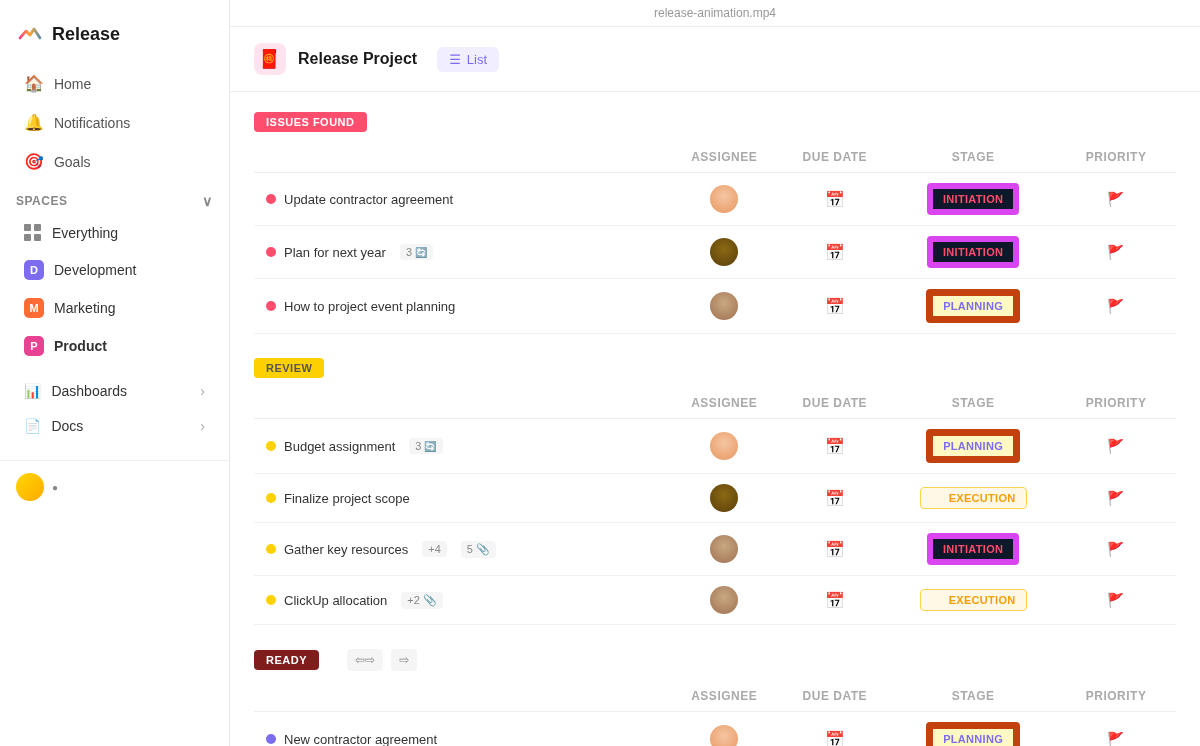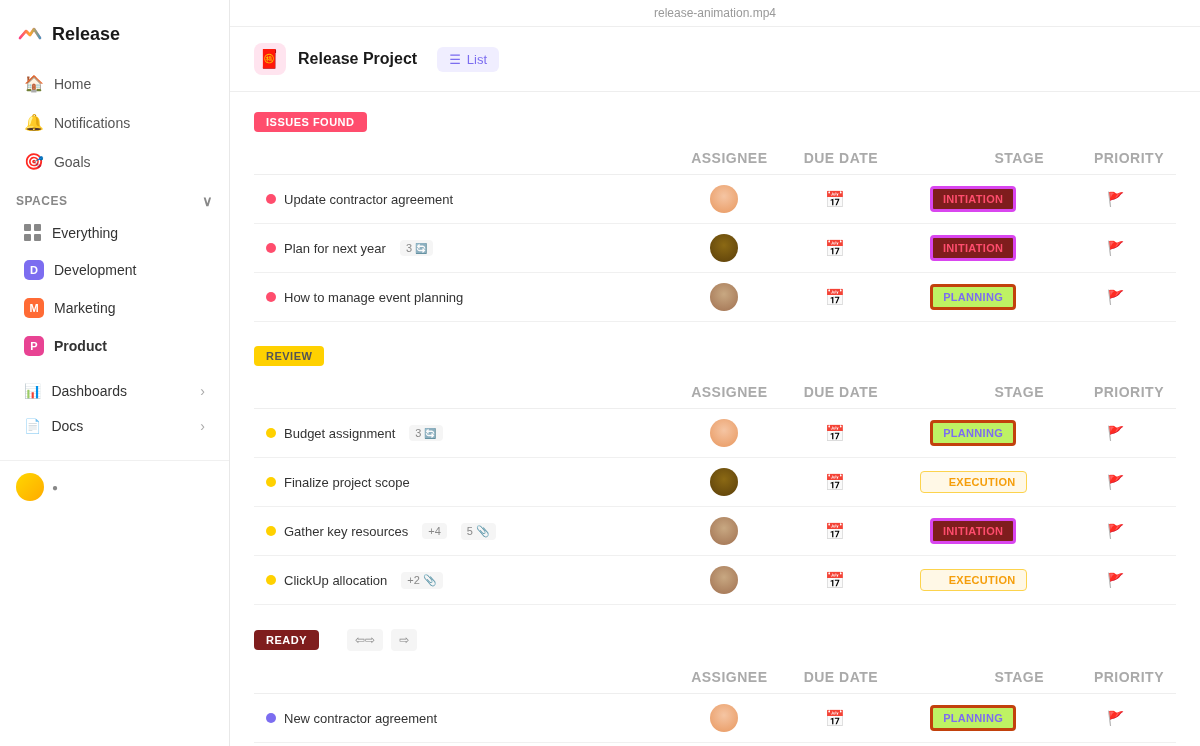--- a/index.html
+++ b/index.html
@@ -185,27 +185,27 @@
     
     .task-table {
       width: 100%;
       border-collapse: collapse;
       background: #fff;
     }
     .task-table thead tr {
       border-bottom: 1px solid #eee;
     }
     .task-table th {
-      font-size: 14px;
+      font-size: 12px;
       font-weight: 600;
       color: #aaa;
       text-transform: uppercase;
       letter-spacing: 0.5px;
       padding: 8px 12px;
-      text-align: right;
+      text-align: center;
     }
     .task-table th:first-child { padding-left: 4px; }
     .task-table tr.task-row {
       border-bottom: 1px solid #f0f0f0;
     }
     .task-table td {
       padding: 10px 12px;
       font-size: 13px;
       color: #333;
       vertical-align: middle;
@@ -262,22 +262,22 @@
     }
 
     .stage-badge {
       padding: 4px 10px;
       border-radius: 4px;
       font-size: 11px;
       font-weight: 600;
       letter-spacing: 0.3px;
       text-transform: uppercase;
     }
-    .stage-initiation { background: #7f1d1d; color: #ff4d6d; border: 3px solid #d946ef; text-align: right; }
-    .stage-planning { background: #bef264; color: #7c6df0; border: 3px solid #c2410c; }
+    .stage-initiation { background: #0f172a; color: #ff4d6d; border: 6px solid #d946ef; text-align: right; }
+    .stage-planning { background: #fef9c3; color: #7c6df0; border: 7px solid #c2410c; }
     .stage-execution { background: #fff8e6; color: #f59e0b; border: 1px solid #fcd34d; padding-left: 28px; }
 
     .priority-icon { color: #ccc; font-size: 14px; }
 
     
     .main::-webkit-scrollbar { width: 6px; }
     .main::-webkit-scrollbar-track { background: #f5f5f5; }
     .main::-webkit-scrollbar-thumb { background: #ddd; border-radius: 3px; }
 
     .col-task { width: 45%; text-align: center; }
@@ -505,21 +505,21 @@
             <td class="col-priority">
               <div style="display:flex;justify-content:center;">
                   <span class="priority-icon">🚩</span>
                 </div>
             </td>
           </tr>
           <tr class="task-row">
             <td class="col-task">
               <div class="task-name-cell">
                 <span class="task-dot dot-red"></span>
-                <span class="task-name">How to manage event planning</span>
+                <span class="task-name">How to project event planning</span>
               </div>
             </td>
             <td class="col-assignee">
               <div style="display:flex;justify-content:center;">
                   <div class="avatar face-3"></div>
                 </div>
             </td>
             <td class="col-date">
               <div style="display:flex;justify-content:center;">
                   <span class="date-icon">📅</span>

